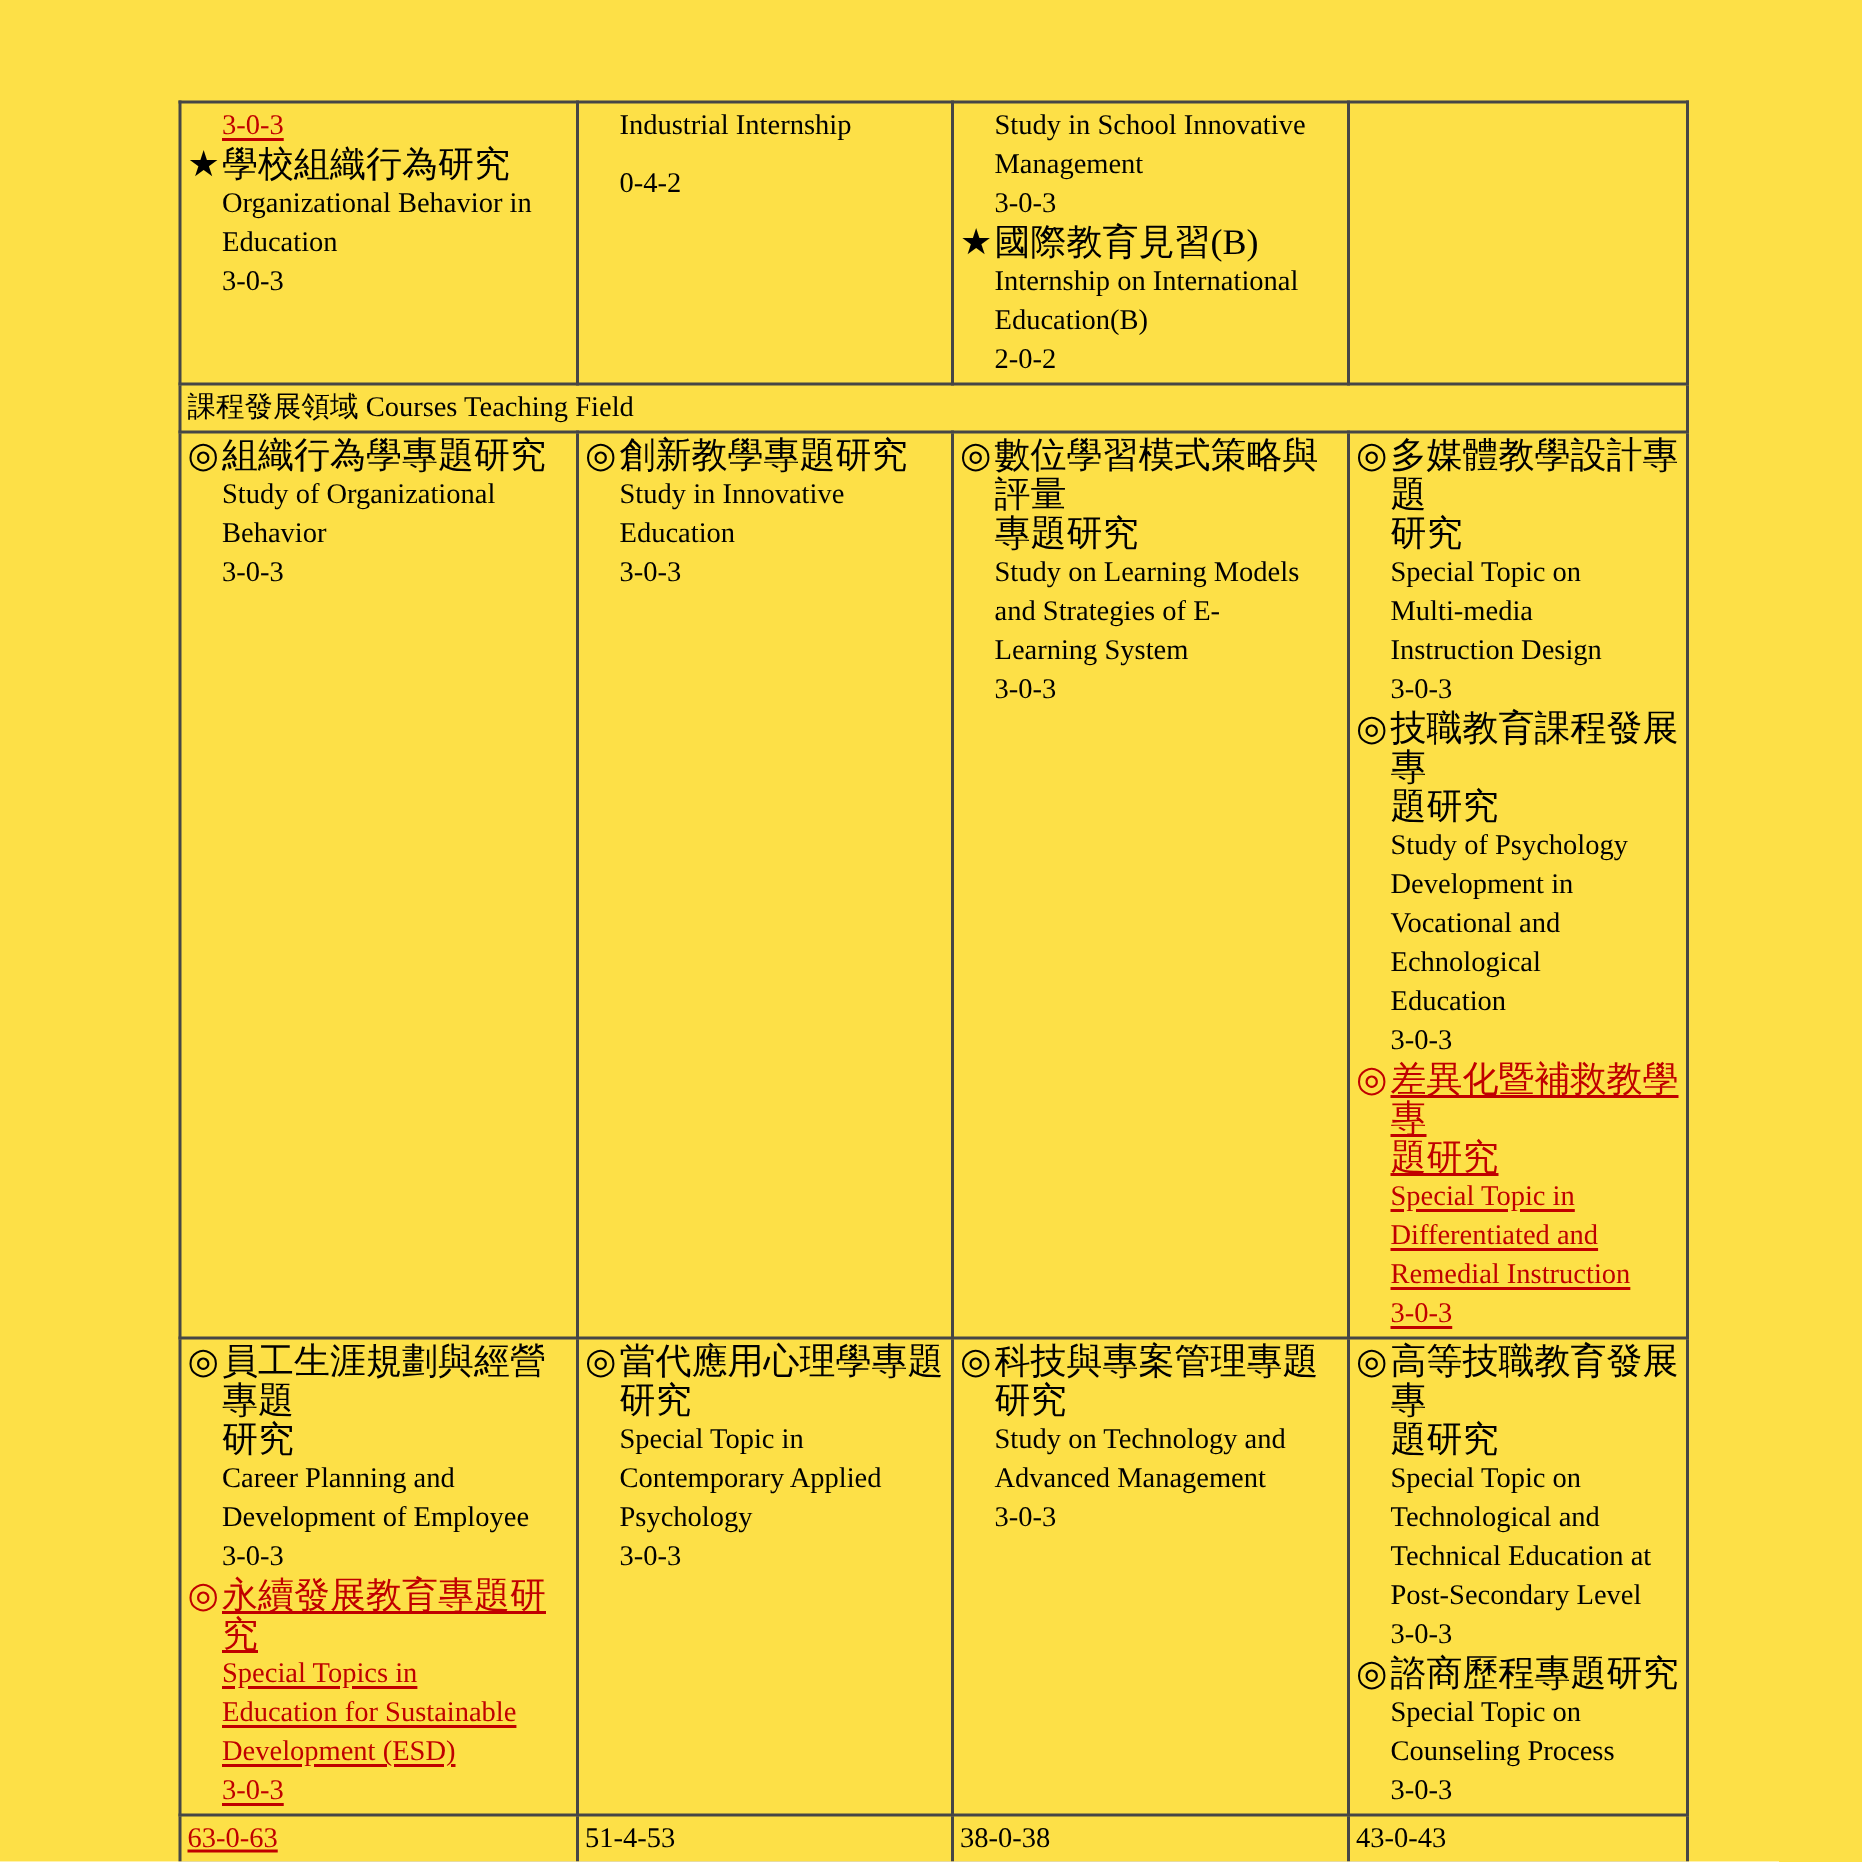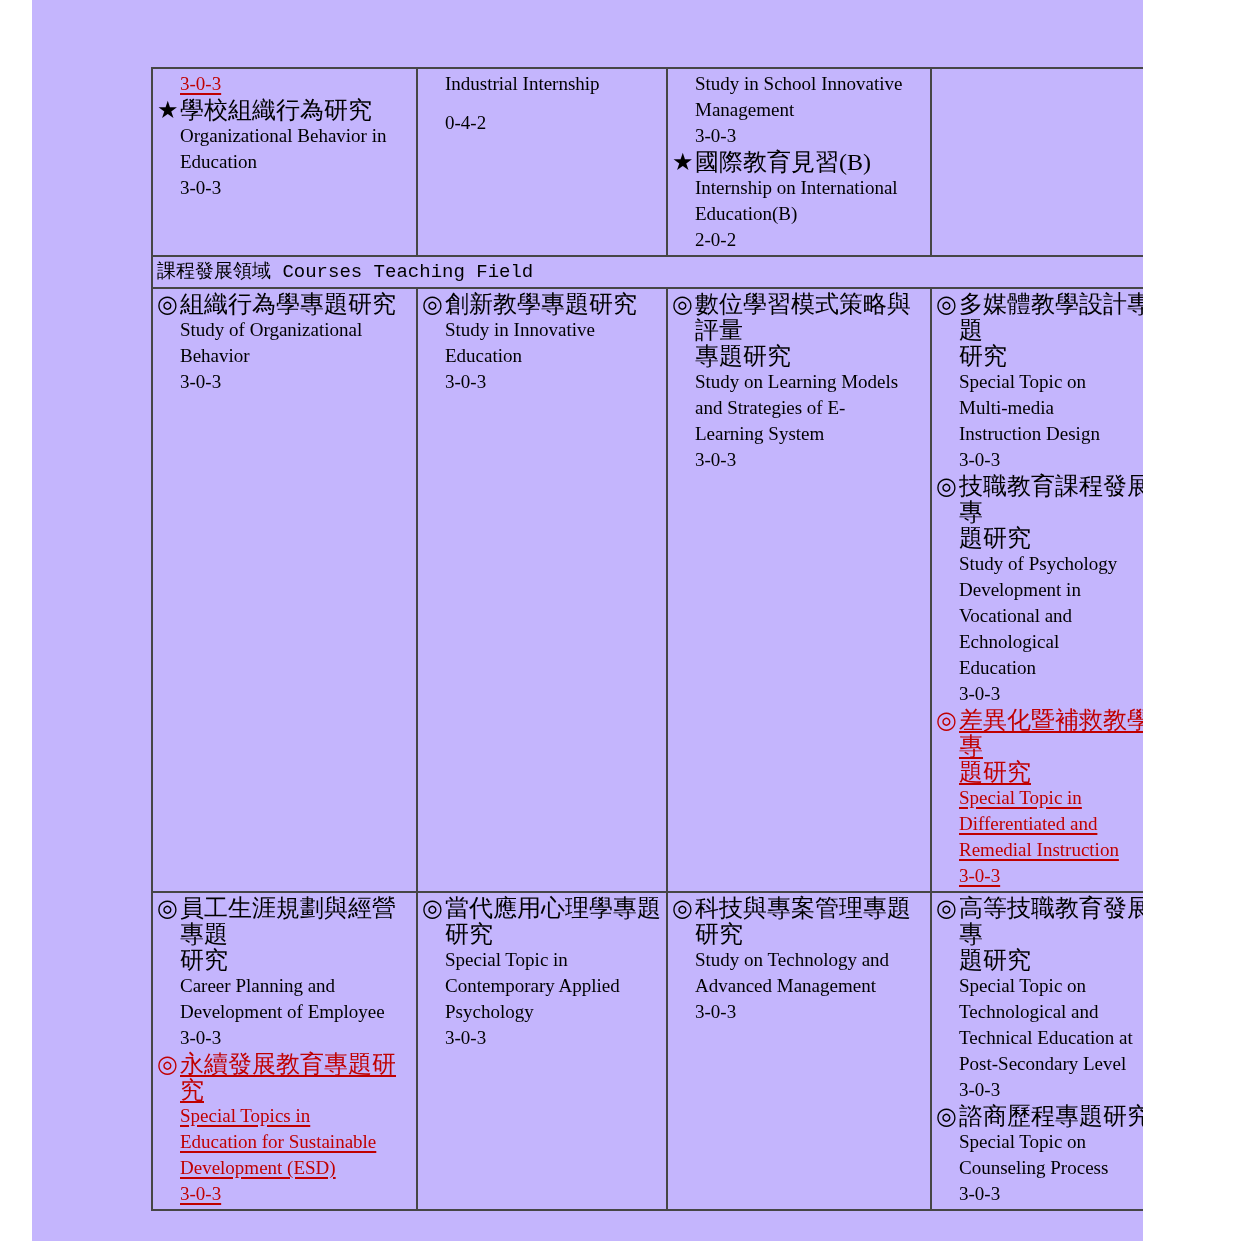--- a/index.html
+++ b/index.html
@@ -1,40 +1,39 @@
 <!DOCTYPE html>
 <html><head>
 <meta charset="utf-8">
 <style>
   html,body{margin:0;padding:0;background:#ffffff;}
   .page{
     position:relative;
-    width:1111px;height:1241px;
-    background:#c4b5fd;
+    width:1241px;height:1241px;
+    background:#fde047;
     font-family:"Liberation Serif","DejaVu Serif",serif;
     color:#000000;
     overflow:hidden;
-    margin-left:32px;
   }
   table.course{
     position:absolute;left:119px;top:67px;
     width:1005px;
     border-collapse:collapse;
     table-layout:fixed;
   }
   table.course td{
     border:2px solid #464646;
     vertical-align:top;
     padding:2px 3px 2px 4px;
     font-size:19px;
     line-height:26px;
   }
   tr.r-top{height:179px;}
   tr.r-sec{height:34px;}
-  tr.r-sec2{height:30px;font-family:Liberation Mono, monospace;}
+  tr.r-sec2{height:30px;}
   tr.r-main{height:518px;}
   tr.r-mid{height:269px;}
   tr.r-tot{height:30px;}
   td.section-cell{
     font-size:20px;
     padding:2px 3px 2px 3px;
     line-height:28px;
     white-space:nowrap;
   }
   td.total-cell{padding:0px 4px;}
@@ -178,15 +177,21 @@
 Technological and
 Technical Education at
 Post-Secondary Level</div>
             <div class="credit">3-0-3</div>
             <div class="zh"><span class="marker">◎</span>諮商歷程專題研究</div>
             <div class="en">Special Topic on
 Counseling Process</div>
             <div class="credit">3-0-3</div>
           </td>
       </tr>
+      <tr class="r-tot">
+        <td class="total-cell"><span class="red">63-0-63</span></td>
+        <td class="total-cell"><span>51-4-53</span></td>
+        <td class="total-cell"><span>38-0-38</span></td>
+        <td class="total-cell"><span>43-0-43</span></td>
+      </tr>
     </tbody>
   </table>
 </div>
 
 </body></html>

